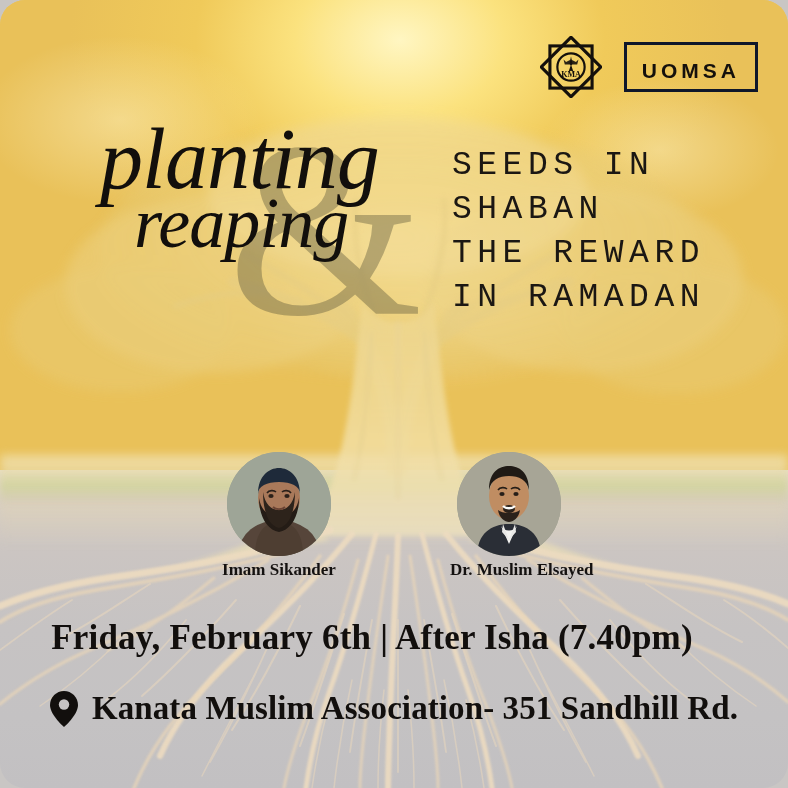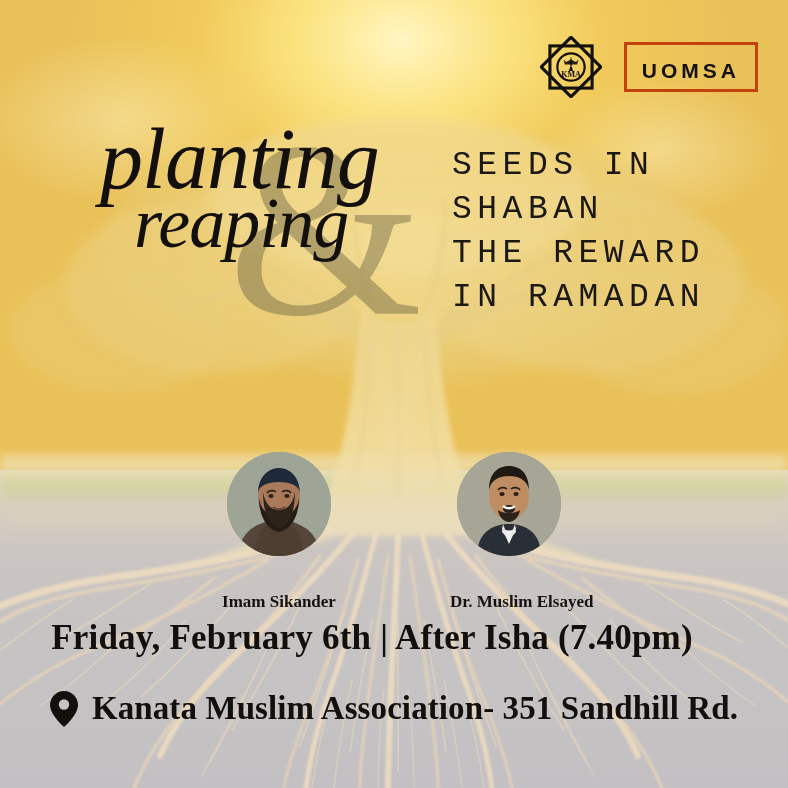--- a/index.html
+++ b/index.html
@@ -9,20 +9,21 @@
     font-family:"Liberation Serif", serif;
     overflow:hidden;
     background:#c9c6c4;
   }
 
   .poster {
     position:relative;
     width:788px; height:788px;
     overflow:hidden;
     isolation:isolate;
+    border-radius:25px;
   }
 
   
   .bg-sky {
     position:absolute; left:0; top:0; width:788px; height:500px;
     background:
       radial-gradient(ellipse 330px 240px at 400px 40px, #fff6c2 0%, #fbe27e 32%, #f0ca5a 62%, #e9c159 100%),
       linear-gradient(180deg, #e9c35c 0%, #ecc964 40%, #f0d890 72%, #f3e3b4 90%, #f2e6c4 100%);
   }
   .bg-sky-haze {
@@ -54,21 +55,21 @@
     pointer-events:none;
   }
 
   
   .logos {
     position:absolute; top:36px; right:30px;
     display:flex; align-items:center; gap:22px;
   }
   .kma-logo { width:62px; height:62px; position:relative; }
   .uomsa-box {
-    border:3px solid #c2410c;
+    border:3px solid #0f172a;
     padding:15px 15px 8px;
     background:transparent;
   }
   .uomsa-box span {
     font-family:"Liberation Sans", sans-serif;
     font-weight:700;
     font-size:21px;
     letter-spacing:4px;
     color:#14100c;
     display:block;
@@ -135,21 +136,21 @@
   .speaker { width:118px; text-align:center; }
   .portrait {
     width:104px; height:104px; margin:0 auto;
     border-radius:50%;
     overflow:hidden;
     position:relative;
     background:#9ba191;
   }
   .portrait svg { display:block; width:104px; height:104px; }
   .speaker-name {
-    margin-top:36px;
+    margin-top:4px;
     font-family:"Liberation Serif", serif;
     font-weight:700;
     font-size:17px;
     color:#141110;
     white-space:nowrap;
   }
 
   
   .datetime-row {
     position:absolute; left:0; top:618px; width:744px;

